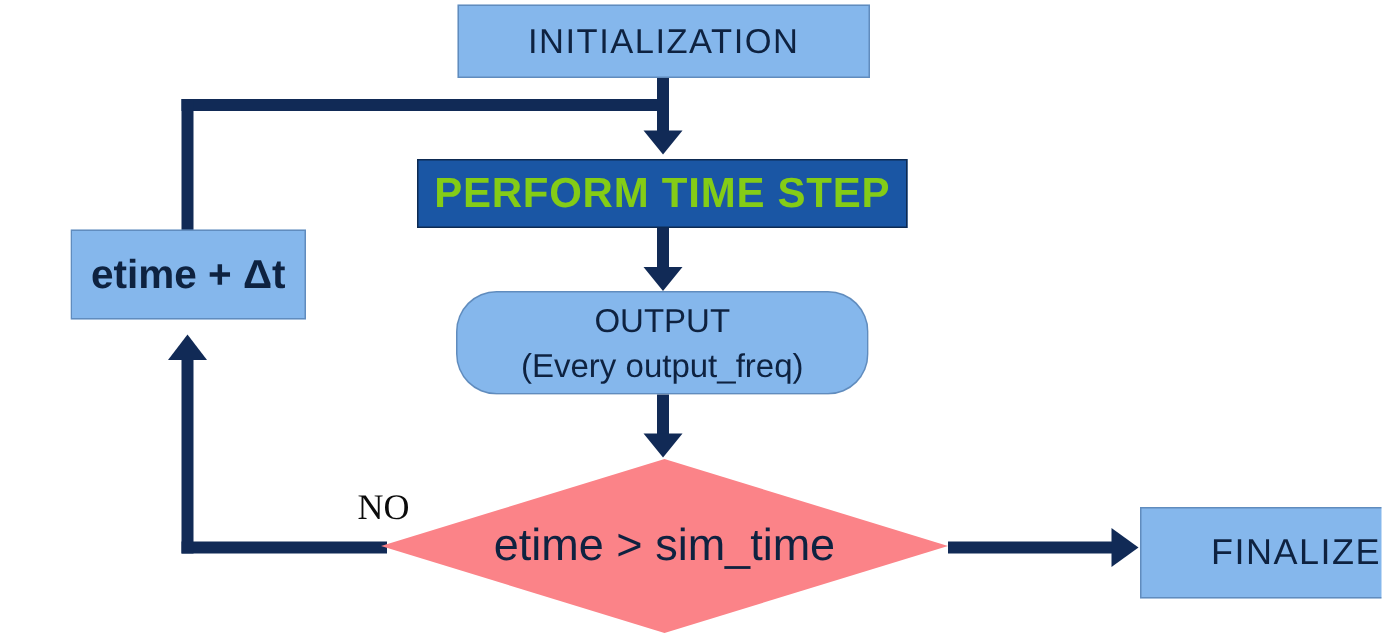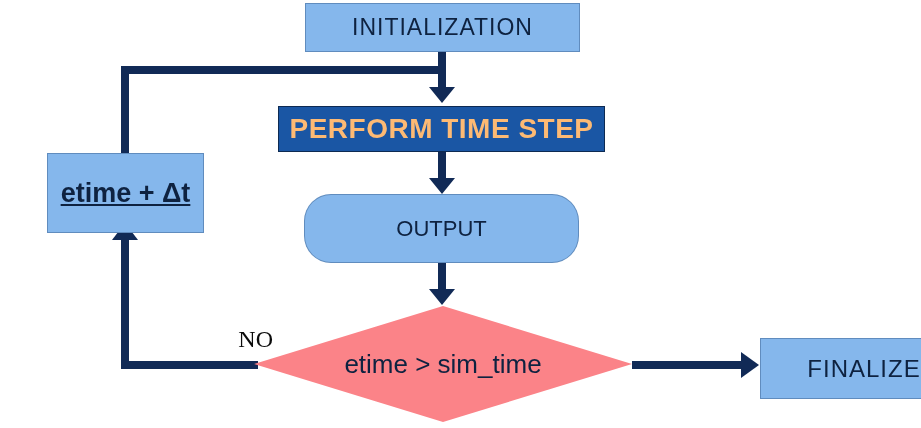--- a/index.html
+++ b/index.html
@@ -21,28 +21,28 @@
     text-align: center;
     box-sizing: border-box;
   }
   .box.light {
     background: var(--light-blue, #85B7EC);
     color: var(--text-navy, #0E2240);
     border: 1px solid rgba(13, 42, 82, 0.30);
   }
   .box.dark {
     background: var(--dark-blue, #1A56A4);
-    color: #fdba74;
+    color: #84cc16;
     border: 1px solid #0d2a52;
   }
   .box-init      { left: 258px; top: 3px;   width: 275px; height: 49px; font-size: 23px; letter-spacing: 1px; }
   .box-perform   { left: 231px; top: 106px; width: 327px; height: 46px; font-size: 28px; font-weight: bold; letter-spacing: 0.5px; }
   .box-output    { left: 257px; top: 194px; width: 275px; height: 69px; font-size: 22px; line-height: 30px; border-radius: 27px; }
   .box-finalize  { left: 713px; top: 338px; width: 208px; height: 61px; font-size: 24px; letter-spacing: 1px; }
-  .box-increment { left: 0px;   top: 153px; width: 157px; height: 80px; font-size: 27px; font-weight: bold; text-decoration: underline; }
+  .box-increment { left: 0px;   top: 153px; width: 157px; height: 60px; font-size: 27px; font-weight: bold; }
 
   .line {
     position: absolute;
     background: var(--navy, #112A56);
   }
   .l-init-down    { left: 391px; top: 52px;  width: 8px;   height: 36px; }
   .l-feedback-top { left: 74px;  top: 66px;  width: 325px; height: 8px; }
   .l-feedback-left{ left: 74px;  top: 66px;  width: 8px;   height: 88px; }
   .l-perform-down { left: 391px; top: 152px; width: 8px;   height: 27px; }
   .l-output-down  { left: 391px; top: 263px; width: 8px;   height: 27px; }
@@ -76,21 +76,21 @@
     position: absolute;
     left: 207px; top: 306px;
     width: 378px; height: 116px;
   }
   .diamond-wrap svg { display: block; width: 100%; height: 100%; }
   .diamond-wrap polygon { fill: var(--pink, #FB8388); }
   .diamond-label {
     position: absolute;
     left: 0; top: 0; width: 100%; height: 100%;
     display: flex; align-items: center; justify-content: center;
-    font-size: 26px;
+    font-size: 30px;
     color: var(--text-navy, #0E2240);
   }
 
   .edge-label {
     position: absolute;
     font-size: 24px;
     color: var(--label-black, #0B0B0B);
     font-family: Liberation Serif, serif;
   }
   .edge-no  { left: 170px; top: 326px; width: 56px; text-align: right; }
@@ -119,20 +119,21 @@
   <div class="box light box-init">
     <span>INITIALIZATION</span>
   </div>
 
   <div class="box dark box-perform">
     <span>PERFORM TIME STEP</span>
   </div>
 
   <div class="box light box-output">
     <span>OUTPUT</span>
+    <span>(Every output_freq)</span>
   </div>
 
   <div class="diamond-wrap">
     <svg viewBox="0 0 378 116" preserveAspectRatio="none">
       <polygon points="189,0 378,58 189,116 0,58"></polygon>
     </svg>
     <div class="diamond-label">etime &gt; sim_time</div>
   </div>
 
   <div class="box light box-finalize">

